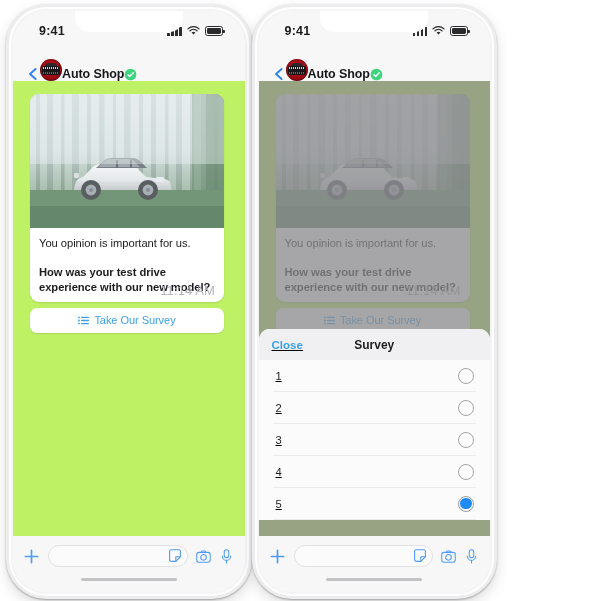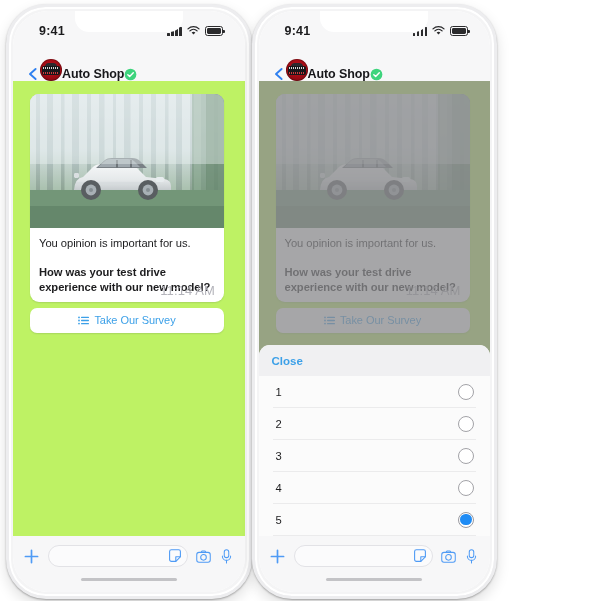--- a/index.html
+++ b/index.html
@@ -201,26 +201,27 @@
   
   .dim {
     position: absolute; inset: 0;
     background: rgba(138,138,140,.76);
     z-index: 5;
   }
 
   
   .sheet {
     position: absolute;
-    left: 0; right: 0; bottom: 0;
+    left: 0; right: 0; bottom: 16px;
     background: #fbfbfb;
     border-top-left-radius: 11px;
     border-top-right-radius: 11px;
     z-index: 10;
     overflow: hidden;
+    text-decoration: underline;
   }
   .sheet-head {
     height: 31px;
     background: #f0f0f2;
     display: flex;
     align-items: center;
     position: relative;
     padding-left: 13px;
   }
   .sheet-close {
@@ -588,20 +589,21 @@
             <rect x="3" y="7.9" width="8" height="1.4" rx=".6" fill="#3ca0e8"></rect>
           </svg>
           <span>Take Our Survey</span>
         </div>
 
         <div class="dim"></div>
 
         <div class="sheet">
           <div class="sheet-head">
             <div class="sheet-close">Close</div>
+            <div class="sheet-title">Survey</div>
           </div>
           <div class="opts">
             <div class="opt">
               <span class="opt-label">1</span>
               <span class="radio"></span>
             </div>
             <div class="opt">
               <span class="opt-label">2</span>
               <span class="radio"></span>
             </div>

